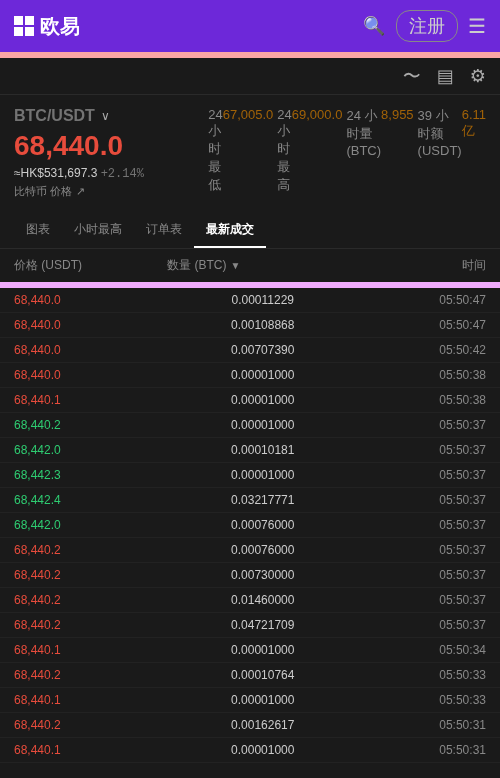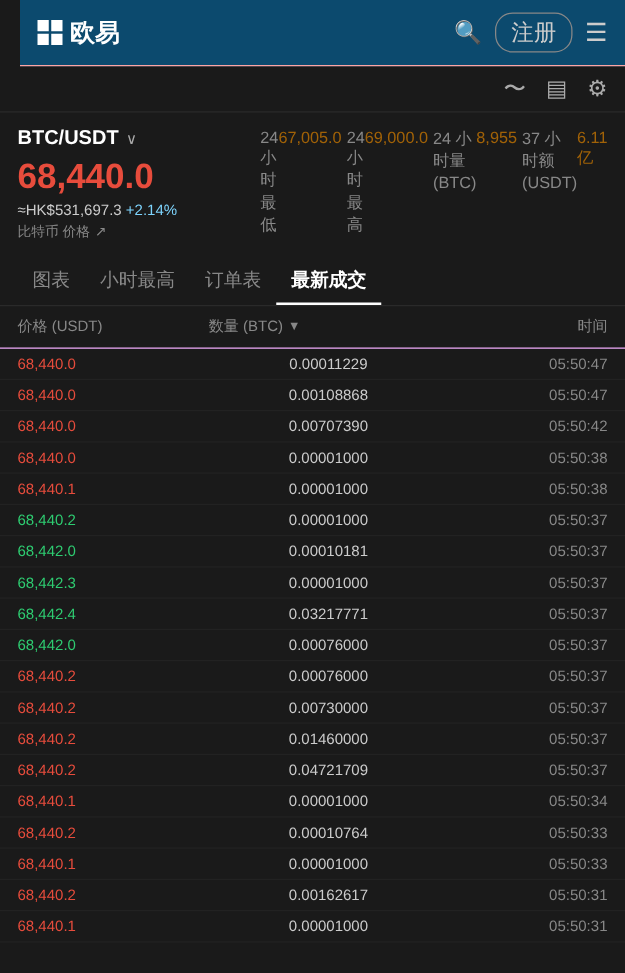--- a/index.html
+++ b/index.html
@@ -11,23 +11,22 @@
       min-height: 778px;
       overflow-x: hidden;
     }
 
     
     .header {
       display: flex;
       align-items: center;
       justify-content: space-between;
       padding: 10px 14px;
-      background: #0c4a6e;
-      border-bottom: 1px solid #fca5a5;
-      margin-left: 16px;
+      background: #6d28d9;
+      border-bottom: 6px solid #fca5a5;
     }
     .logo {
       display: flex;
       align-items: center;
       gap: 6px;
       font-size: 20px;
       font-weight: bold;
       color: #fff;
     }
     .logo-icon {
@@ -96,39 +95,40 @@
     }
     .pair-row {
       display: flex;
       align-items: center;
       gap: 6px;
       margin-bottom: 6px;
     }
     .pair-name {
       font-size: 16px;
       font-weight: bold;
-      color: #ffffff;
+      color: #737373;
     }
     .chevron {
       color: #aaa;
       font-size: 12px;
     }
     .main-price {
       font-size: 28px;
       font-weight: bold;
       color: #e74c3c;
       line-height: 1.1;
     }
     .hk-price {
       font-size: 12px;
       color: #ccc;
       margin-top: 4px;
     }
     .hk-price .change-pct {
-      color: #7dd3fc;
+      color: #737373;
+      font-family: Liberation Mono, monospace;
     }
     .btc-label {
       font-size: 11px;
       color: #888;
       margin-top: 3px;
       display: flex;
       align-items: center;
       gap: 4px;
     }
     .price-right {
@@ -146,21 +146,21 @@
     .stat-value { color: #a16207; }
 
     
     .tabs {
       display: flex;
       border-bottom: 1px solid #2a2a2a;
       padding: 0 14px;
     }
     .tab {
       padding: 10px 12px;
-      font-size: 15px;
+      font-size: 12px;
       color: #888;
       cursor: pointer;
       position: relative;
     }
     .tab.active {
       color: #fff;
       font-weight: bold;
     }
     .tab.active::after {
       content: '';
@@ -175,21 +175,21 @@
     
     .trade-table {
       width: 100%;
     }
     .table-header {
       display: flex;
       justify-content: space-between;
       padding: 8px 14px;
       font-size: 12px;
       color: #888;
-      border-bottom: 1px solid #f0abfc;
+      border-bottom: 6px solid #f0abfc;
     }
     .col-price { flex: 1.2; }
     .col-amount {
       flex: 1.5;
       display: flex;
       align-items: center;
       gap: 4px;
     }
     .col-time { flex: 1; text-align: right; }
 
@@ -258,21 +258,21 @@
     </div>
     <div class="stat-row">
       <span class="stat-label">24 小时最高</span>
       <span class="stat-value">69,000.0</span>
     </div>
     <div class="stat-row">
       <span class="stat-label">24 小时量 (BTC)</span>
       <span class="stat-value">8,955</span>
     </div>
     <div class="stat-row">
-      <span class="stat-label">37 小时额 (USDT)</span>
+      <span class="stat-label">39 小时额 (USDT)</span>
       <span class="stat-value">6.11亿</span>
     </div>
   </div>
 </div>
 
 <div class="tabs">
   <div class="tab">图表</div>
   <div class="tab">小时最高</div>
   <div class="tab">订单表</div>
   <div class="tab active">最新成交</div>

